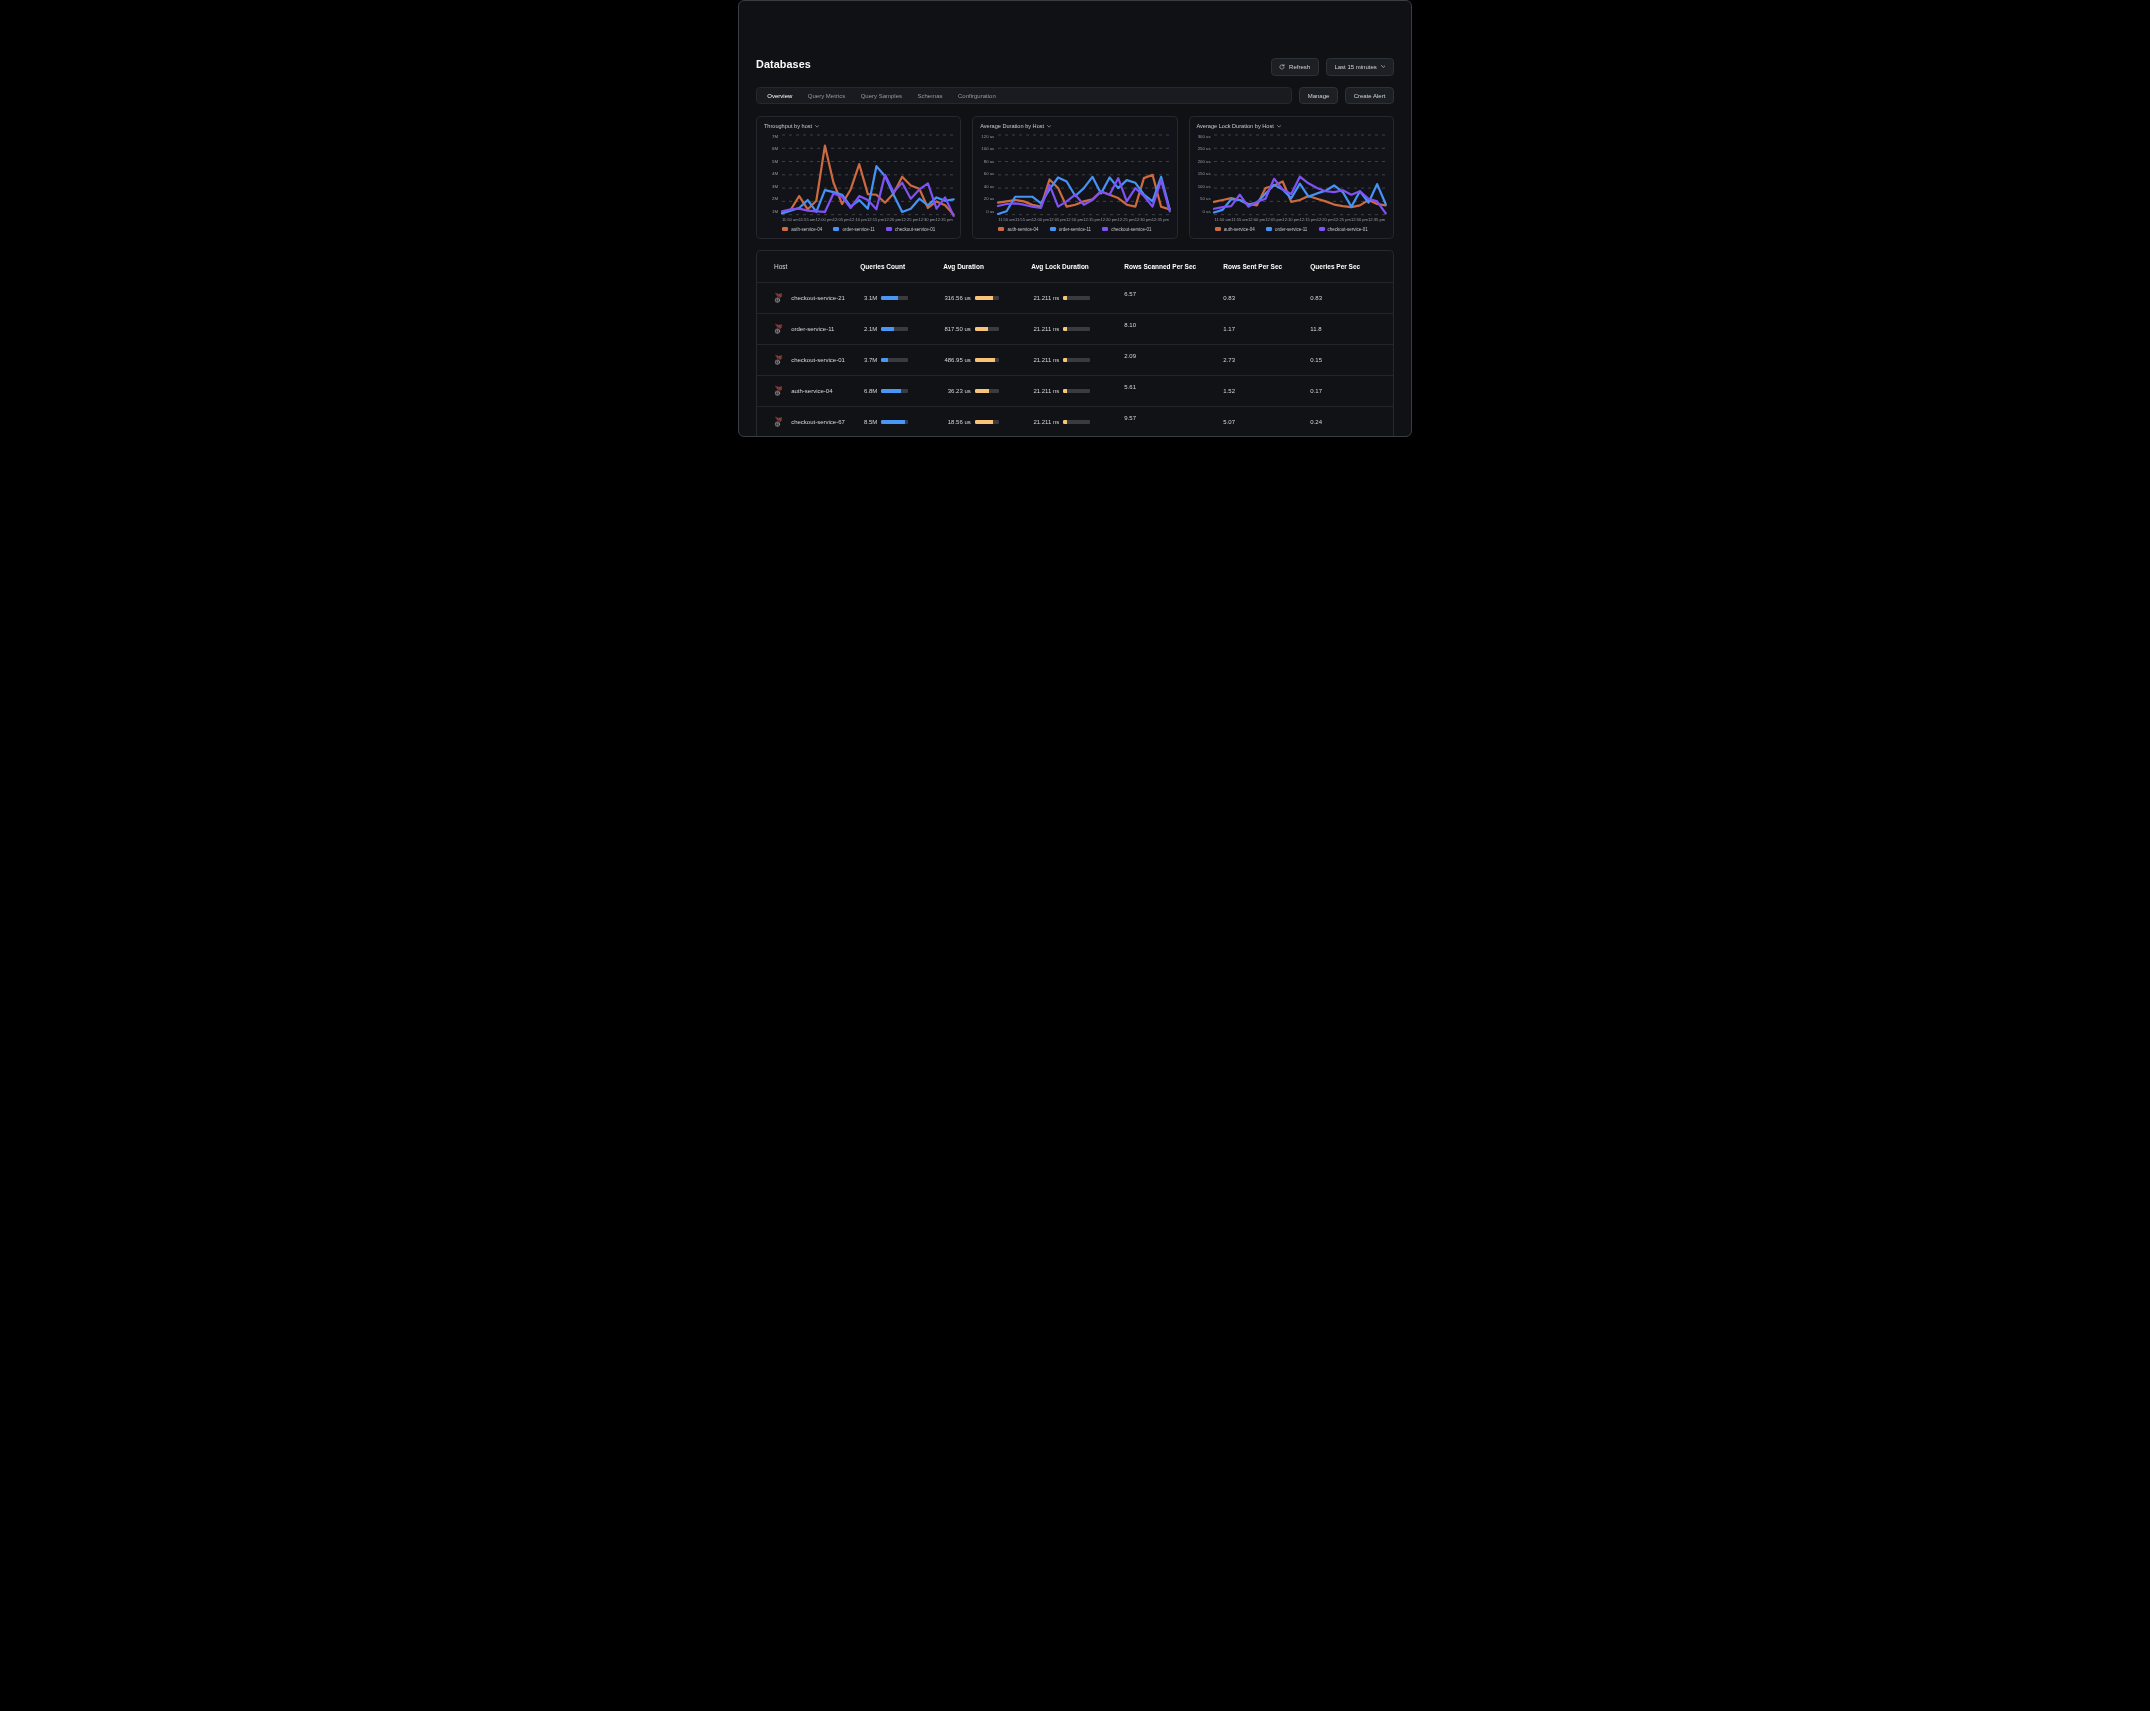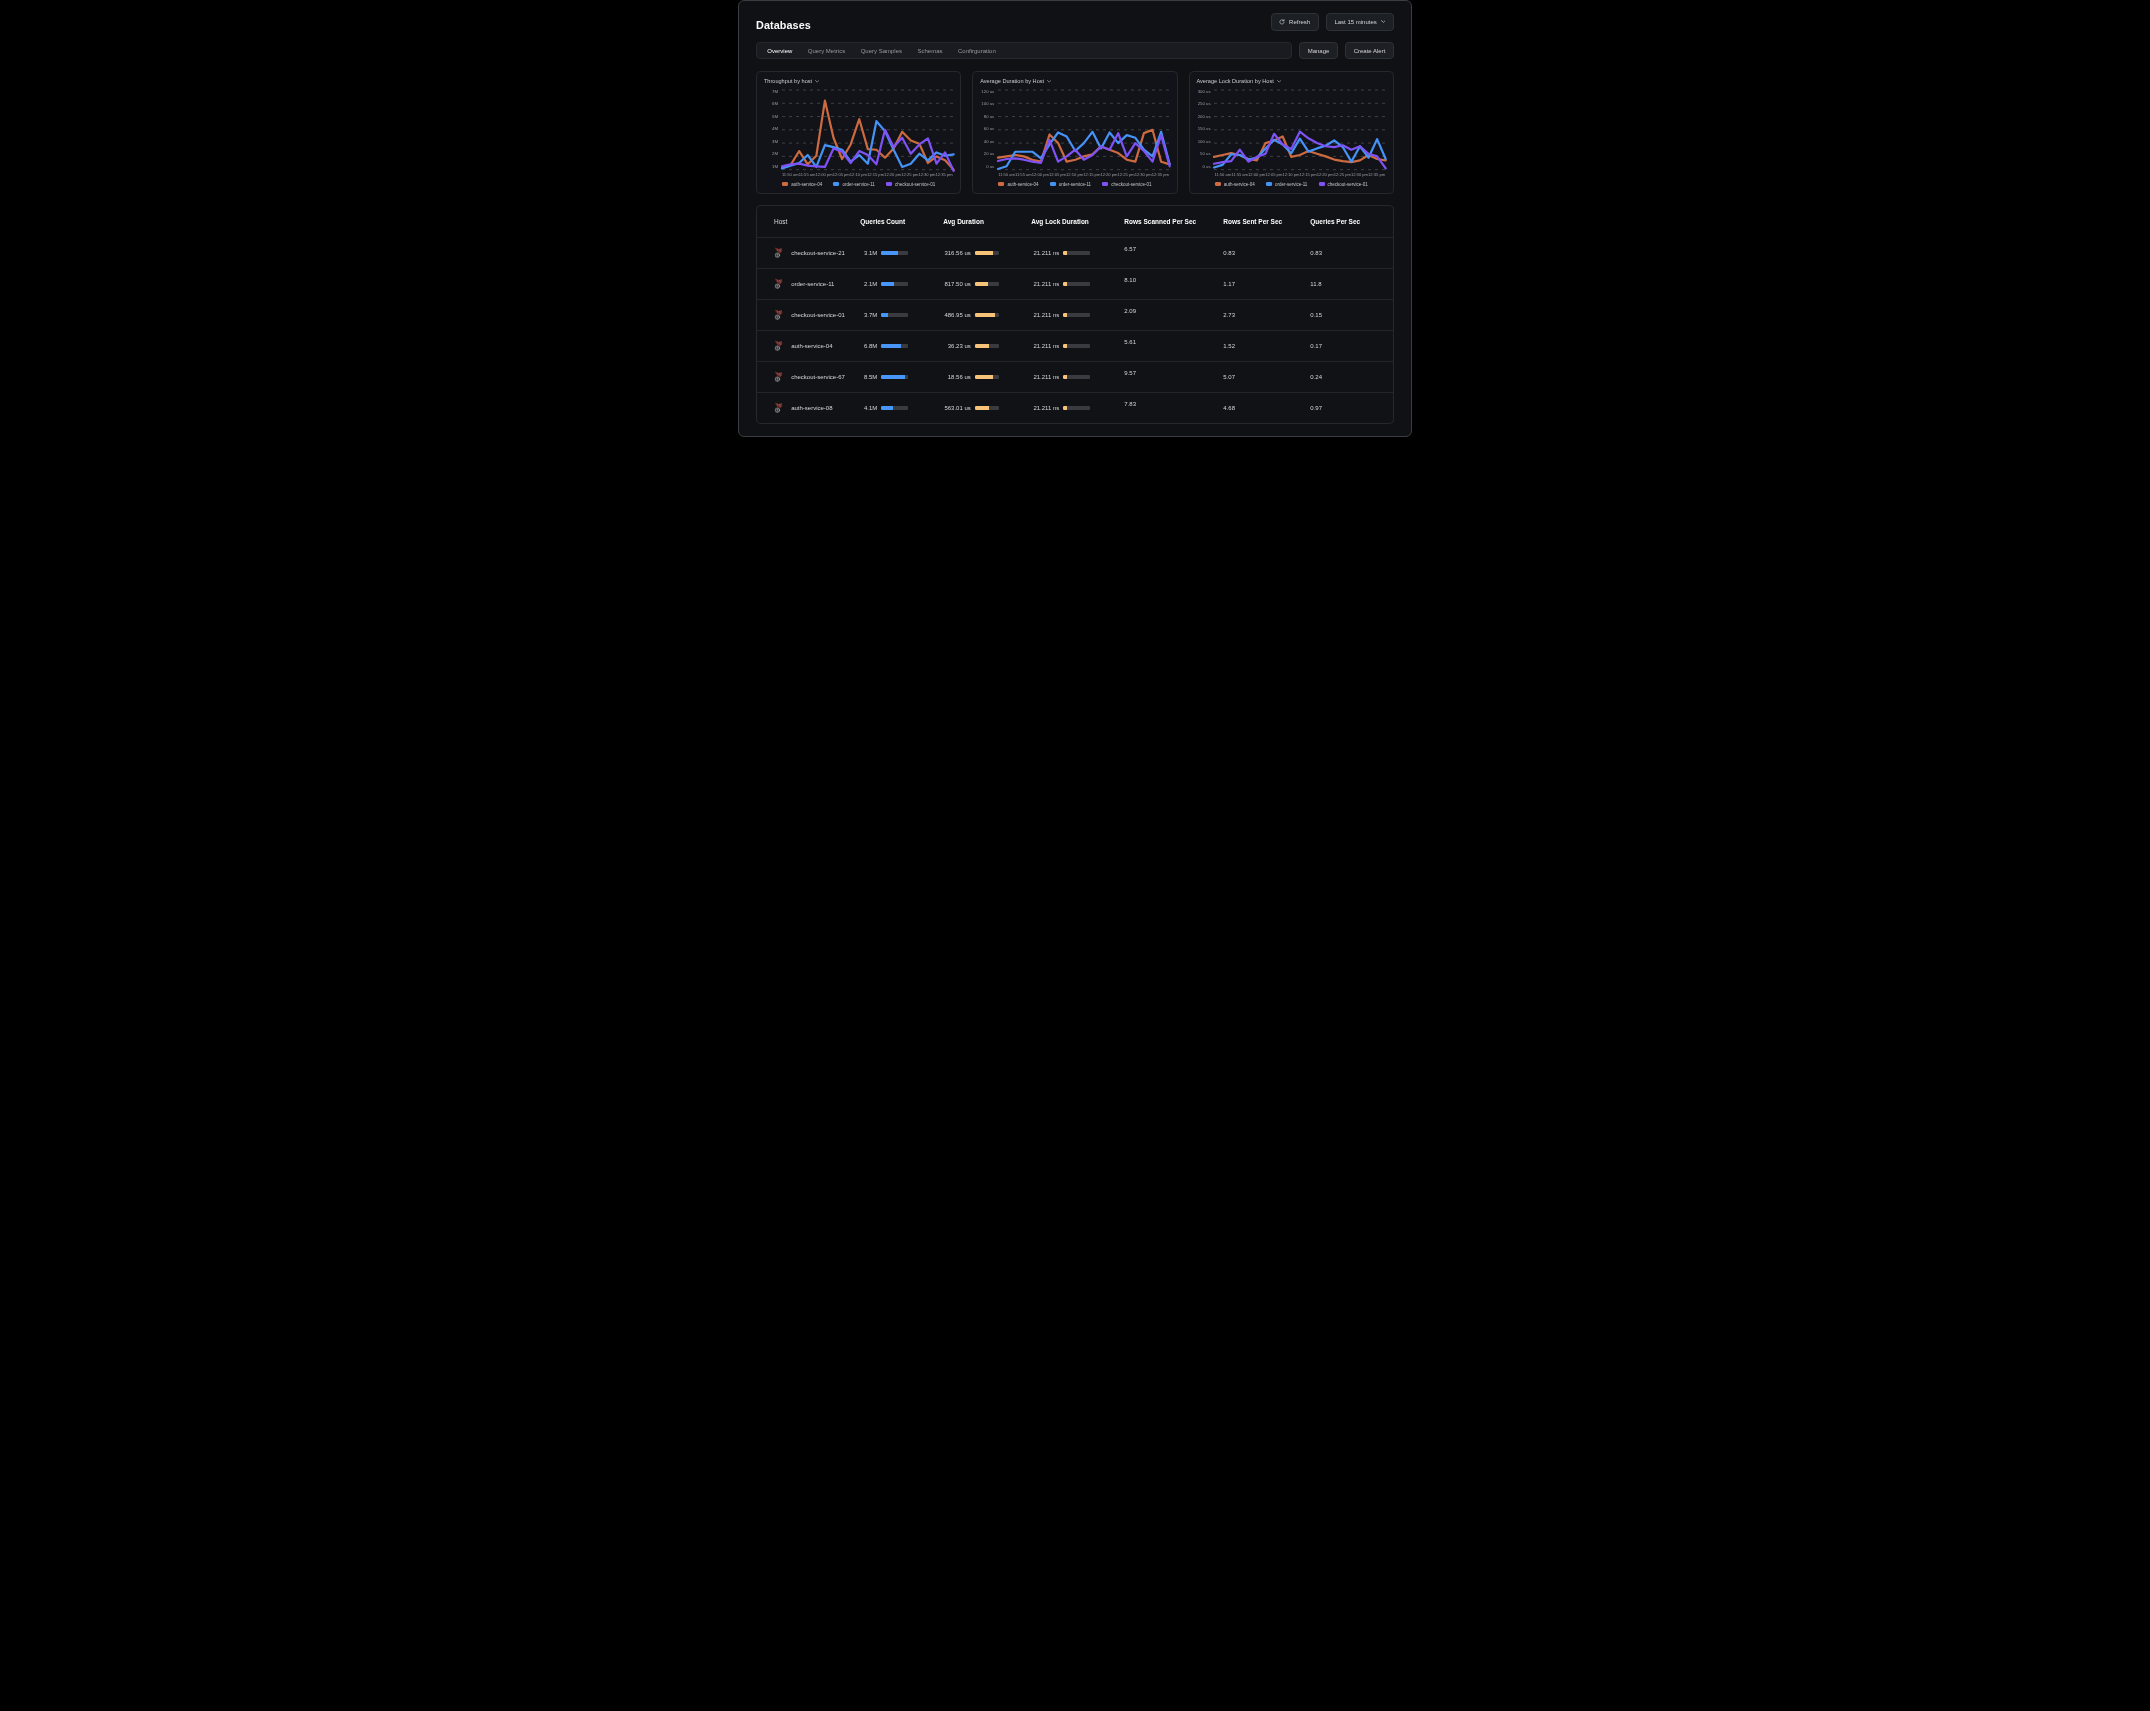--- a/index.html
+++ b/index.html
@@ -4,21 +4,21 @@
 <style>
   * { margin:0; padding:0; box-sizing:border-box; }
   html,body { background:#000; }
   body { font-family:"Liberation Sans", sans-serif; color:#e7e8ea; }
   .app{
     width:674px; height:437px; margin:0 auto; position:relative;
     background:#101114; border:0.4px solid #3a3d43; border-radius:6px;
     padding:12px 17px 0 17px; overflow:hidden;
   }
   
-  .hdr{ display:flex; justify-content:space-between; align-items:flex-end; }
+  .hdr{ display:flex; justify-content:space-between; align-items:flex-start;margin-top:45px; }
   .page-title{ font-size:10.8px; font-weight:800; letter-spacing:0.1px; color:#fafafa; }
   .hdr-right{ display:flex; gap:6.9px; }
   .btn{
     display:inline-flex; align-items:center; gap:3.9px; height:17.6px; padding:0 7.7px;
     background:#1c1f24; border:0.4px solid #2e3137; border-radius:3.9px;
     color:#d2d4d8; font-size:6px; cursor:pointer; white-space:nowrap;
   }
   .btn svg{ flex:0 0 auto; }
   
   .tabrow{ display:flex; gap:6.9px; margin-top:11.2px; }

